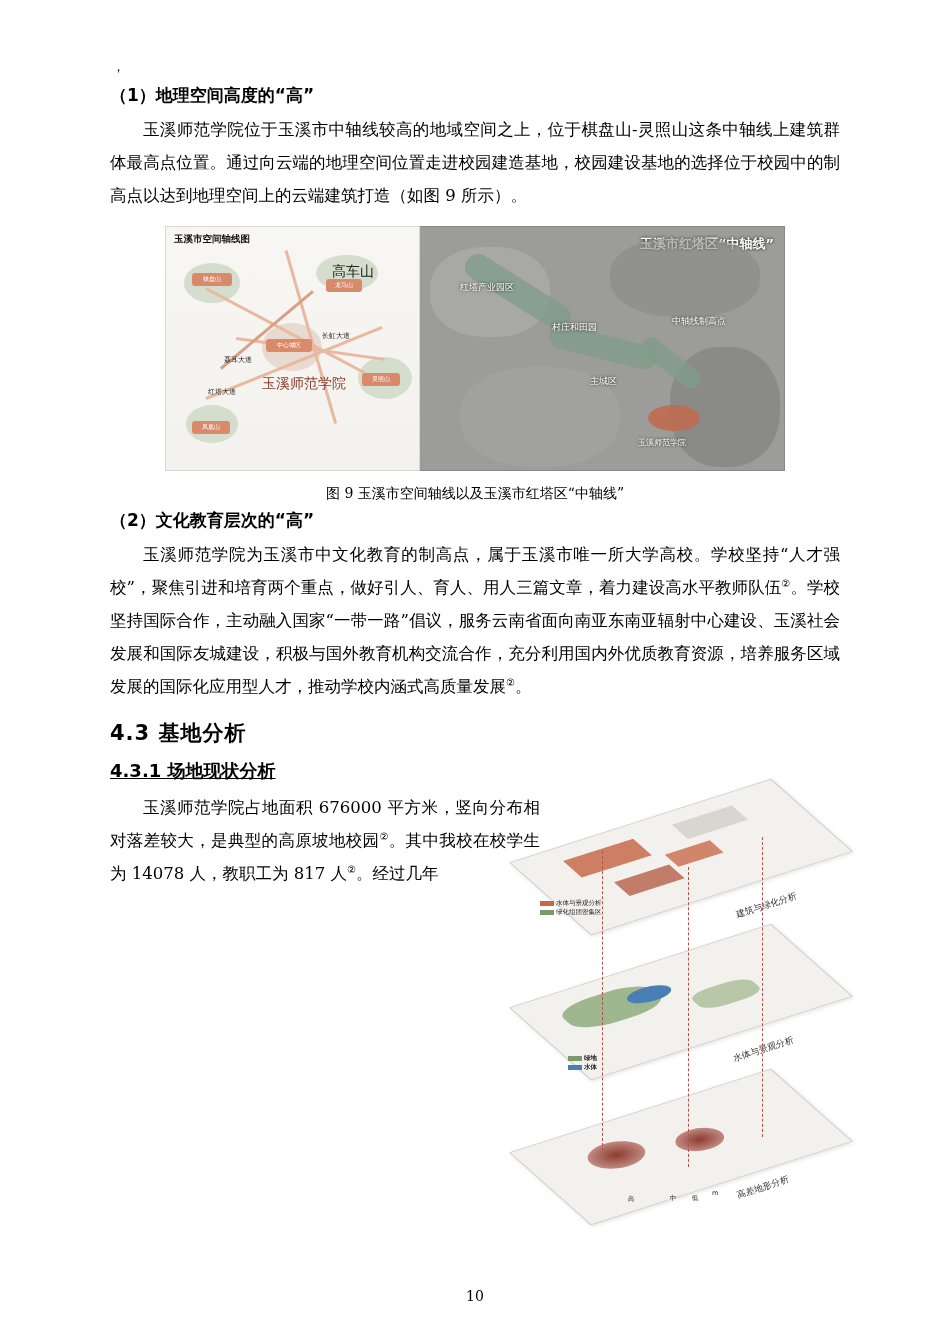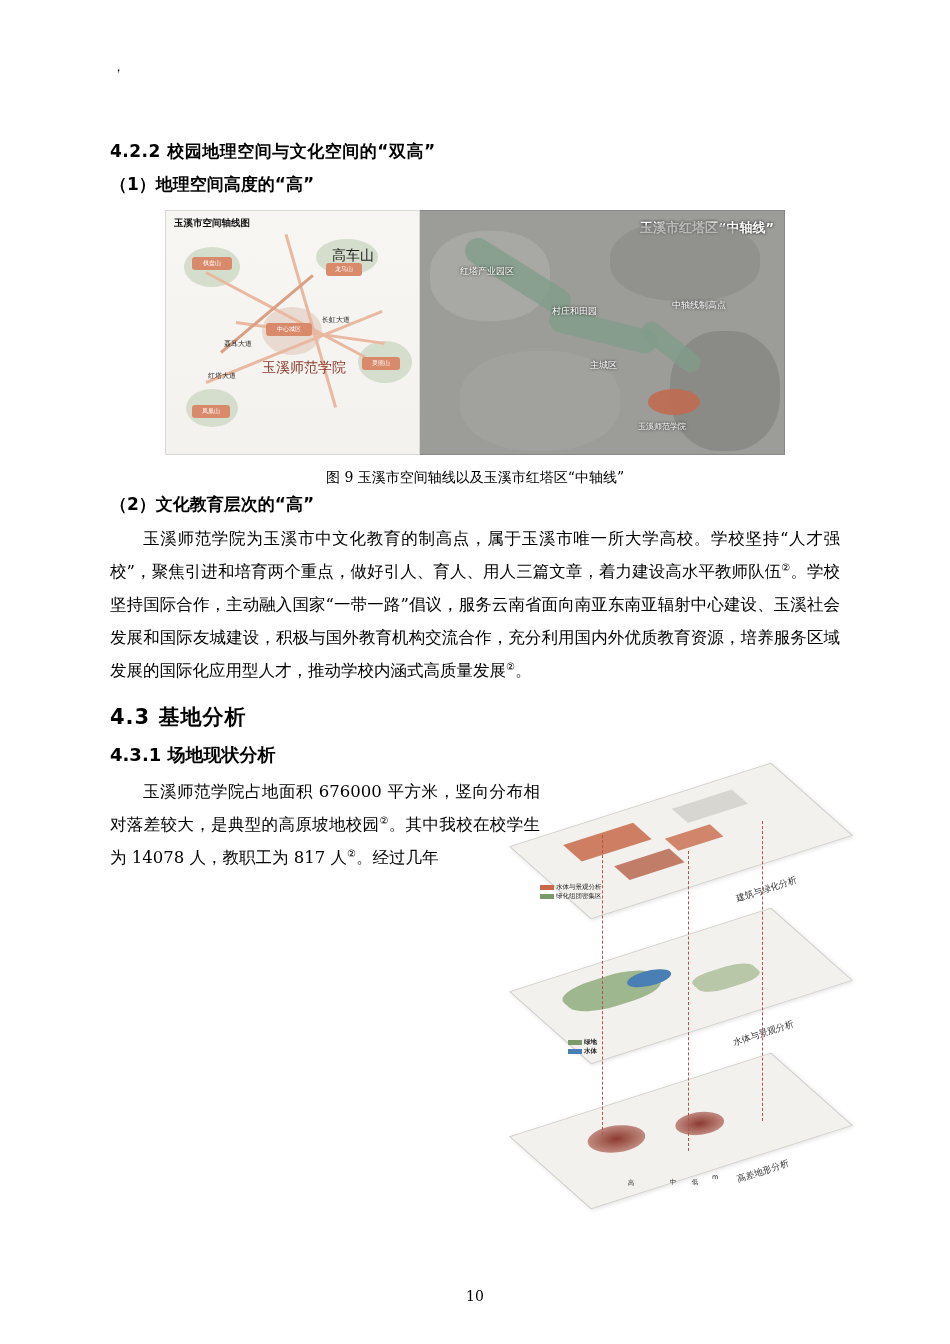--- a/index.html
+++ b/index.html
@@ -57,20 +57,21 @@
     margin-top: 16px;
     margin-bottom: 10px;
     letter-spacing: 1px;
   }
   .h3b {
     font-family: "DejaVu Sans", "Liberation Sans", sans-serif;
     font-weight: bold;
     font-size: 18px;
     margin-top: 12px;
     margin-bottom: 8px;
+    text-decoration: underline;
   }
   p.body {
     font-size: 16.5px;
     line-height: 2.0;
     text-align: justify;
     text-justify: inter-ideograph;
     margin: 0 0 0 0;
     text-indent: 2em;
   }
   sup {
@@ -253,24 +254,24 @@
   }
 </style>
 </head>
 <body>
 
 <div class="page">
   <div class="content">
 
     <div class="stray-comma">，</div>
 
-    <div class="h3">4.2.2  校园地理空间与文化空间的“双高”</div>
 
     <div class="h4">（1）地理空间高度的“高”</div>
 
+    <p class="body">玉溪师范学院位于玉溪市中轴线较高的地域空间之上，位于棋盘山-灵照山这条中轴线上建筑群体最高点位置。通过向云端的地理空间位置走进校园建造基地，校园建设基地的选择位于校园中的制高点以达到地理空间上的云端建筑打造（如图 9 所示）。</p>
 
     <div class="figure9">
       <div class="fig9-imgs">
 
         <div class="fig9-left">
           <div class="fig-title-left">玉溪市空间轴线图</div>
 
           <div class="blob" style="left:18px; top:36px; width:56px; height:40px;"></div>
           <div class="blob" style="left:150px; top:28px; width:62px; height:36px;"></div>
           <div class="blob" style="left:192px; top:130px; width:54px; height:42px;"></div>

